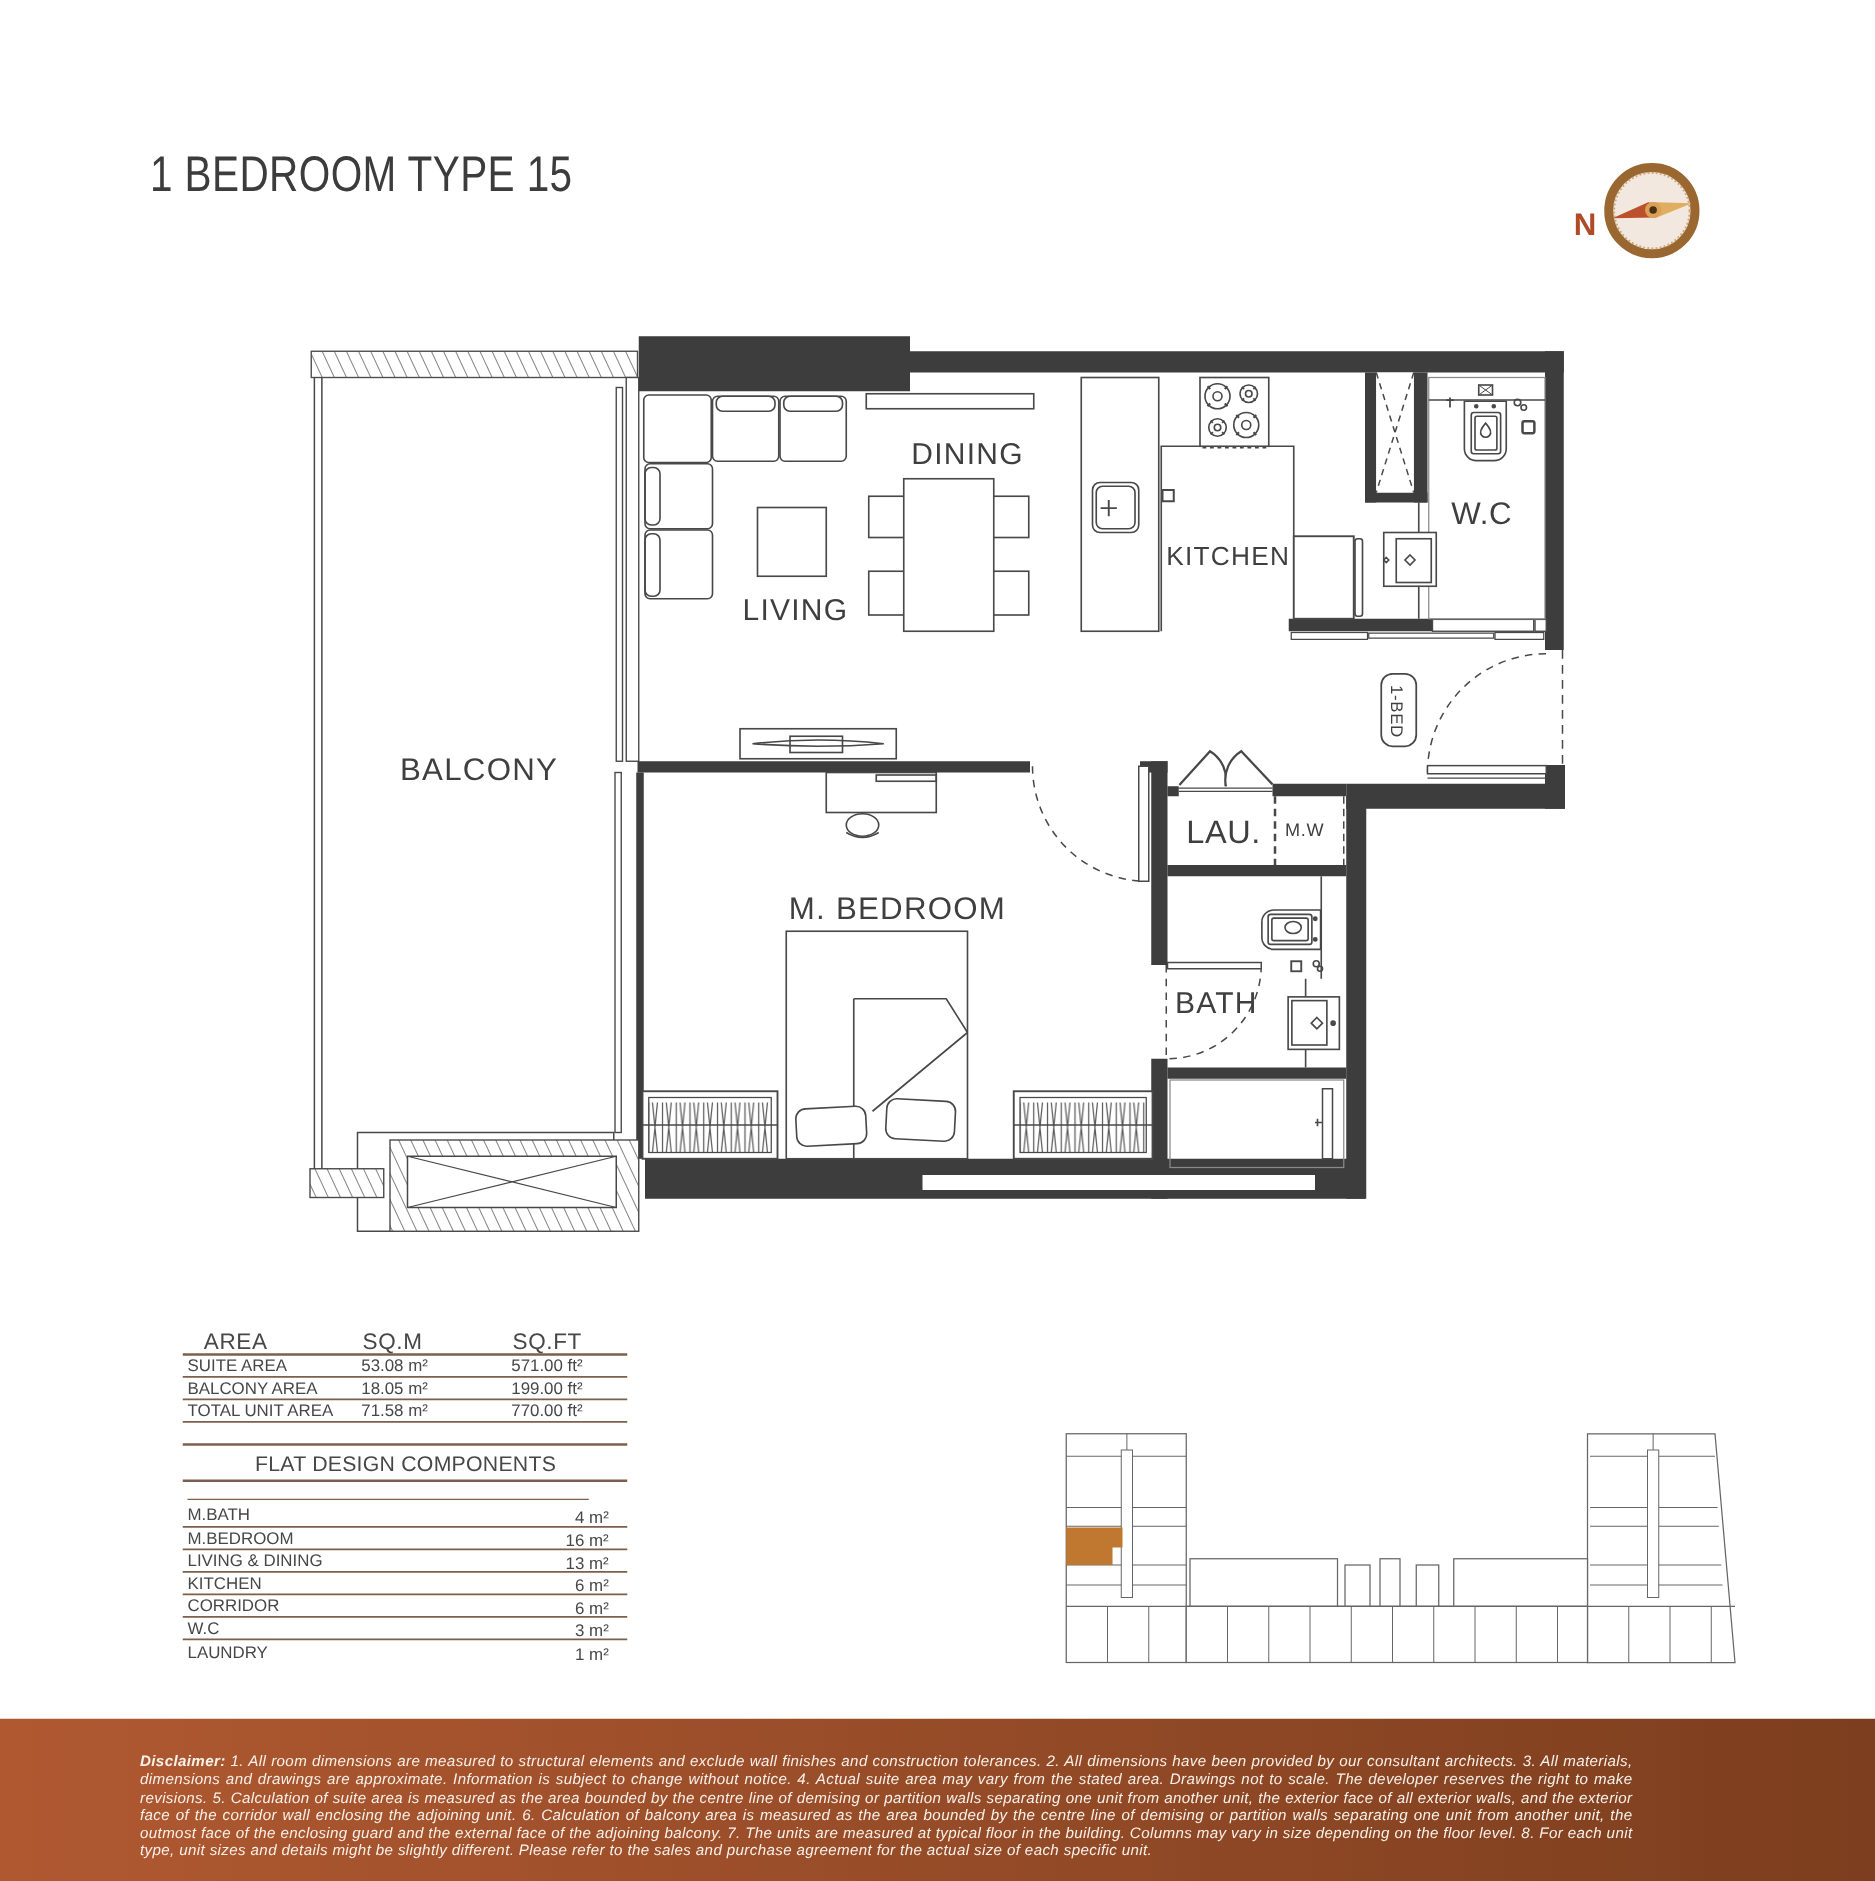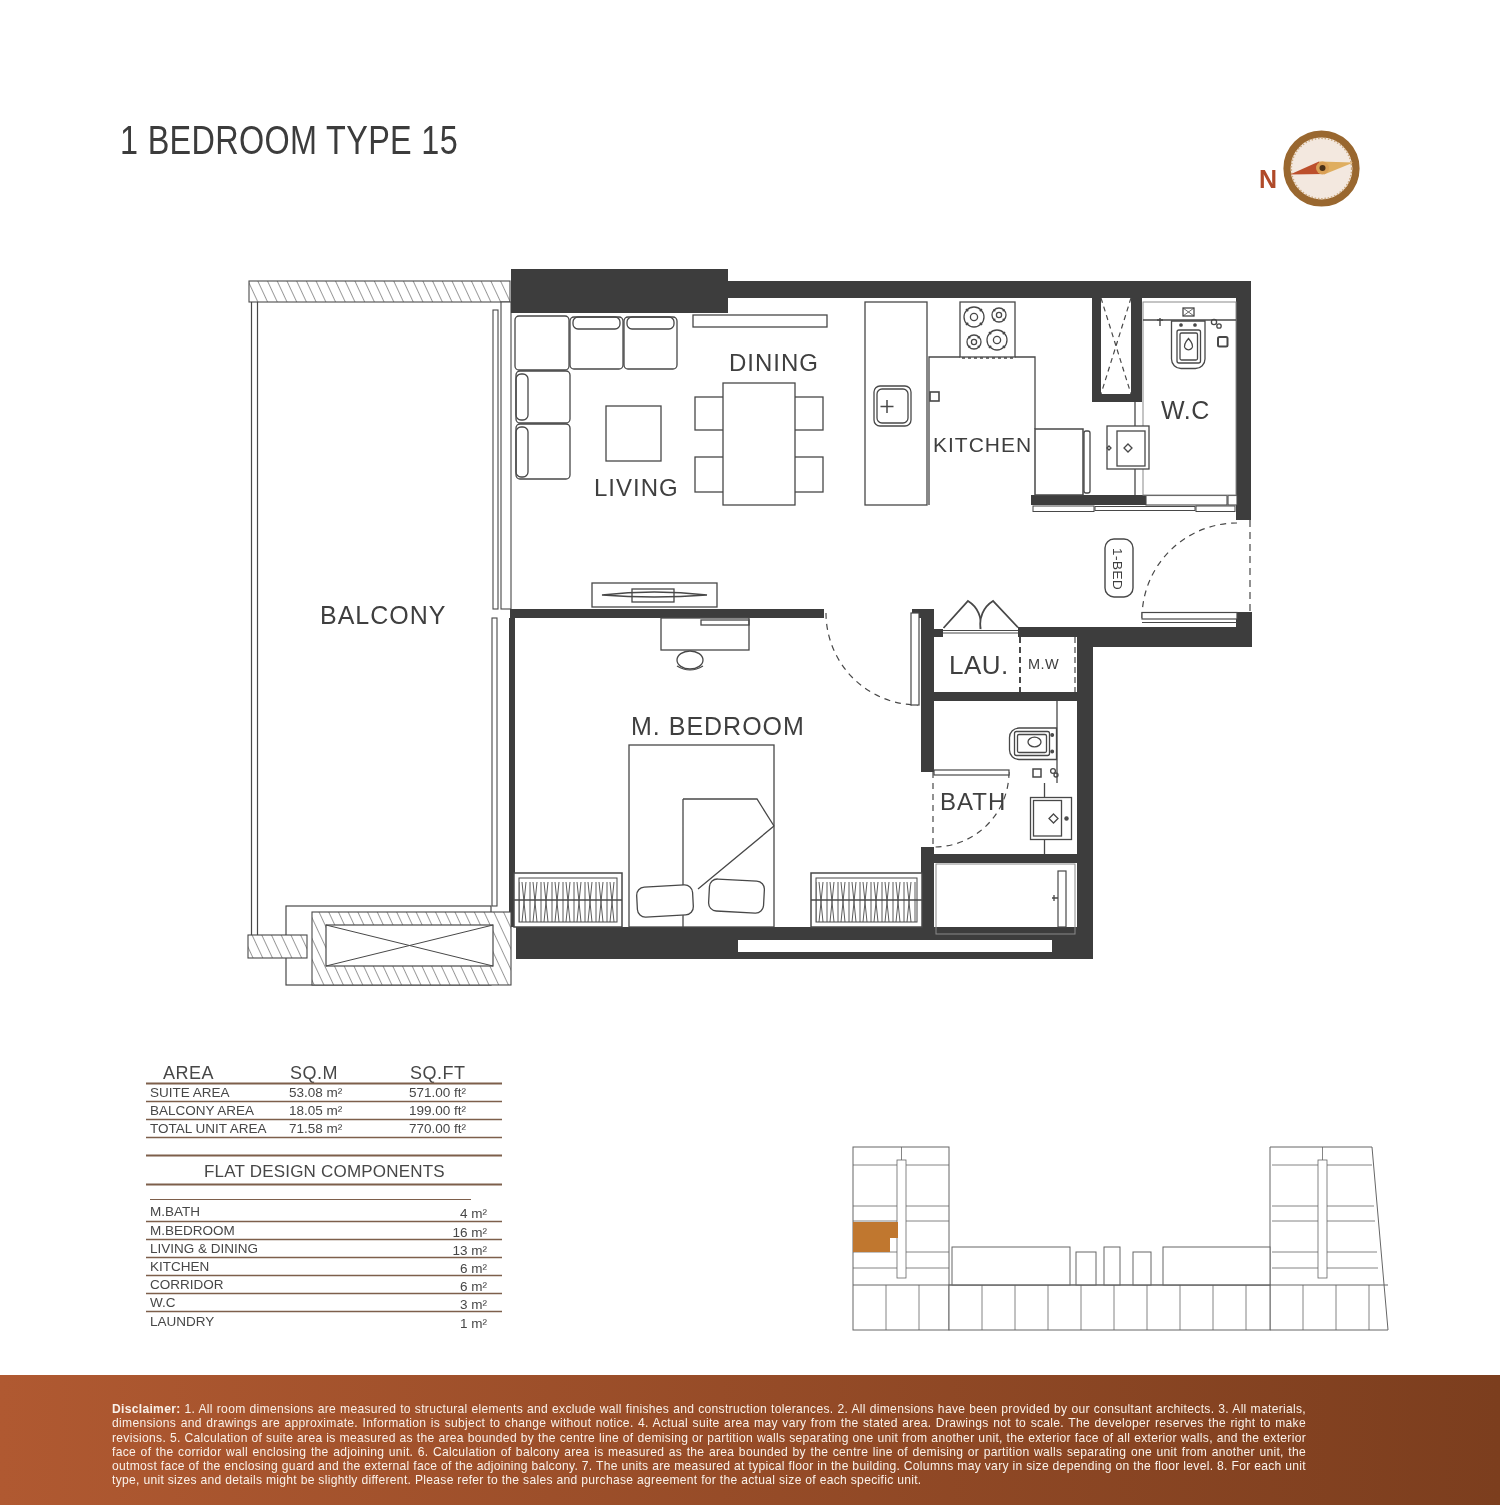--- a/index.html
+++ b/index.html
@@ -347,19 +347,19 @@
 
     <path d="M1272,1165 H1372 M1272,1206 H1374 M1272,1221 H1375 M1272,1252 H1377 M1272,1268 H1378" fill="none" stroke-width="0.8"></path>
 
     <rect x="1318" y="1160" width="9" height="118" stroke-width="0.8"></rect>
     <path d="M1322.5,1147 V1160" stroke-width="0.8"></path>
 
     <path d="M853,1222 H898 V1238 H890 V1252 H853 Z" fill="#c0772f" stroke="none"></path>
   </g>
 </svg>
 
-<div class="abs" style="left:0;top:1375px;width:1500px;height:130px;background:linear-gradient(to right,#b05931,#7c3e1e);">
+<div class="abs" style="left:0;top:1375px;width:1500px;height:130px;background:linear-gradient(to right,#b05931,#7c3e1e);font-style:italic;">
   <div class="abs" style="left:112px;top:27px;width:1194px;font-size:12.1px;line-height:14.3px;letter-spacing:0.3px;color:#f9f1ea;text-align:justify;">
     <b>Disclaimer:</b> 1. All room dimensions are measured to structural elements and exclude wall finishes and construction tolerances. 2. All dimensions have been provided by our consultant architects. 3. All materials, dimensions and drawings are approximate. Information is subject to change without notice. 4. Actual suite area may vary from the stated area. Drawings not to scale. The developer reserves the right to make revisions. 5. Calculation of suite area is measured as the area bounded by the centre line of demising or partition walls separating one unit from another unit, the exterior face of all exterior walls, and the exterior face of the corridor wall enclosing the adjoining unit. 6. Calculation of balcony area is measured as the area bounded by the centre line of demising or partition walls separating one unit from another unit, the outmost face of the enclosing guard and the external face of the adjoining balcony. 7. The units are measured at typical floor in the building. Columns may vary in size depending on the floor level. 8. For each unit type, unit sizes and details might be slightly different. Please refer to the sales and purchase agreement for the actual size of each specific unit.
   </div>
 </div>
 
 </div>
 
 </body></html>

